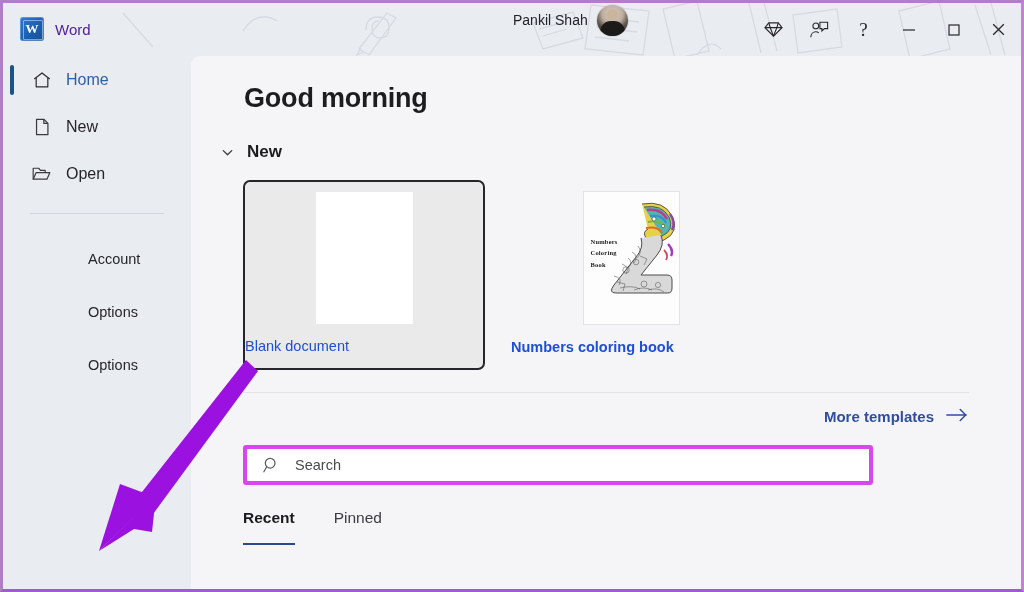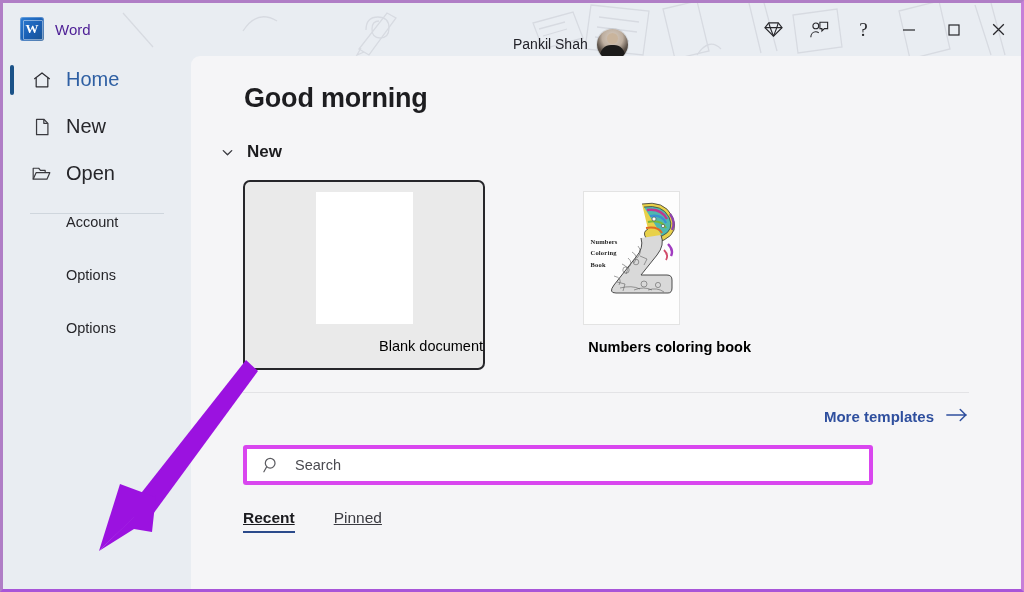--- a/index.html
+++ b/index.html
@@ -71,21 +71,21 @@
     border: 1px solid rgba(255,255,255,.45);
     border-radius: 1px;
     pointer-events: none;
   }
   .app-name {
     font-size: 15px;
     color: #4c1d95;
   }
   .user-area {
     position: absolute;
-    left: 510px; top: 24px;
+    left: 510px; top: 0;
     display: flex;
     align-items: center;
     gap: 9px;
     height: 34px;
     justify-content: space-between;
   }
   .user-name {
     font-size: 14px;
     color: #23232a;
     white-space: nowrap;
@@ -152,42 +152,42 @@
     gap: 14px;
     cursor: default;
   }
   .nav-item .nav-ico {
     width: 21px; height: 21px;
     display: flex; align-items: center; justify-content: center;
     color: #3a3a3f;
     flex: none;
   }
   .nav-item .nav-label {
-    font-size: 20px;
+    font-size: 16px;
     color: #26262a;
   }
   .nav-item.active .nav-label { color: #2e5fa3; }
   .nav-item.active .nav-ico { color: #2c2c31; }
   .active-bar {
     position: absolute;
     left: 7px; top: 9px;
     width: 4px; height: 30px;
     background: #1b5288;
     border-radius: 2px;
   }
   .side-divider {
     margin: 16px 27px 0 27px;
     height: 1px;
     background: #cfd6dd;
   }
   .sec-item {
     height: 53px;
     display: flex;
-    align-items: flex-start;
-    padding-left: 63px;
+    align-items: flex-end;
+    padding-left: 85px;
     cursor: default;
   }
   .sec-item .sec-label {
     font-size: 14.5px;
     color: #26262a;
   }
 
   
   .main {
     position: absolute;
@@ -262,23 +262,23 @@
     left: 7px; top: 44px;
     font-family: "Liberation Serif", serif;
     font-size: 6.5px;
     font-weight: bold;
     line-height: 1.75;
     color: #1d1d1d;
     letter-spacing: .2px;
   }
   .card-label {
     margin-top: 14px;
-    text-align: right;
+    text-align: left;
     font-size: 14.5px;
-    color: #000000;
+    color: #1d4ed8;
   }
   .card.plain .card-label { margin-top: 15px; font-weight: bold; }
 
   .more-row {
     margin: 22px 52px 9px 52px;
     border-top: 1px solid #e3e3e6;
     padding-top: 14px;
     display: flex;
     justify-content: flex-end;
   }
@@ -324,24 +324,23 @@
 
   .tabs {
     margin: 24px 0 0 52px;
     display: flex;
     gap: 39px;
     align-items: flex-end;
   }
   .tab {
     font-size: 15.5px;
     color: #3b3b41;
-    padding-bottom: 6px;
+    padding-bottom: 18px;
     cursor: default;
     position: relative;
-    text-decoration: underline;
   }
   .tab.active {
     color: #1b1b1f;
     font-weight: bold;
   }
   .tab.active::after {
     content: "";
     position: absolute;
     left: 0; right: 0; bottom: 0;
     height: 2.5px;

